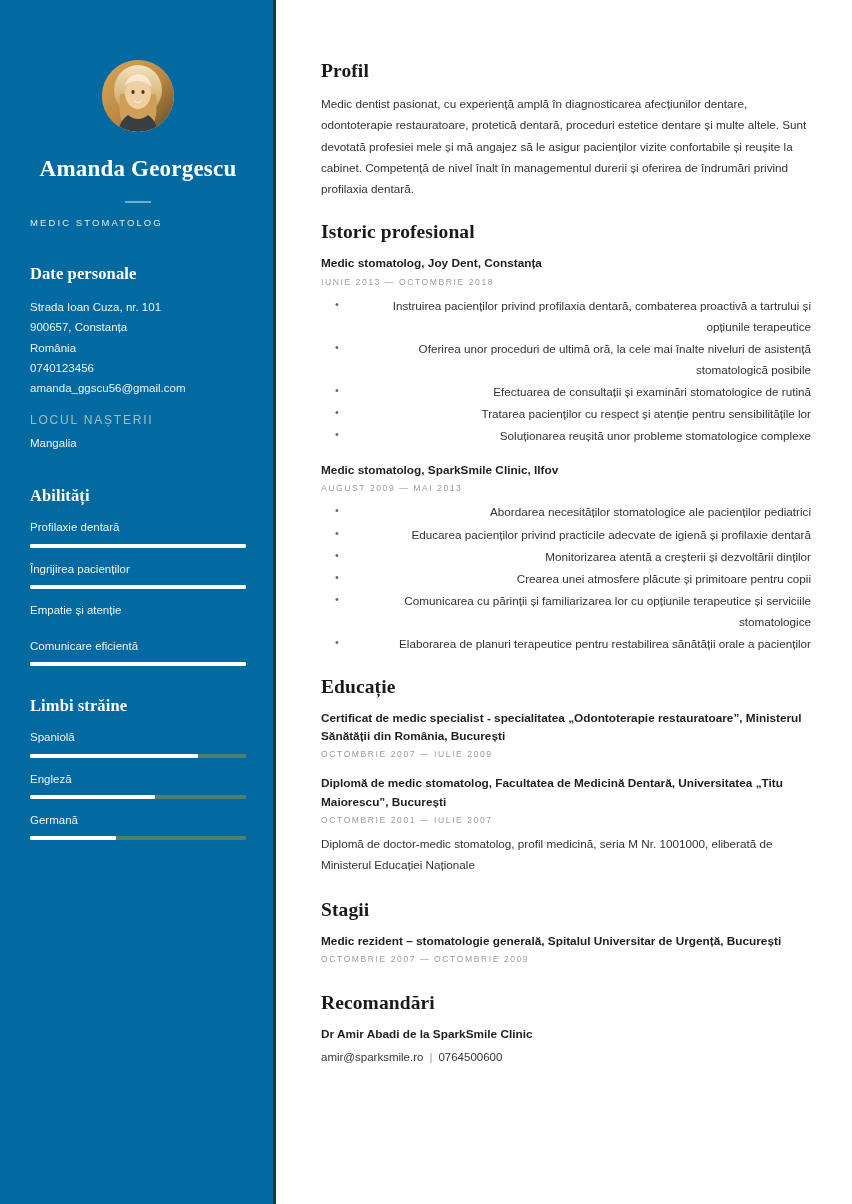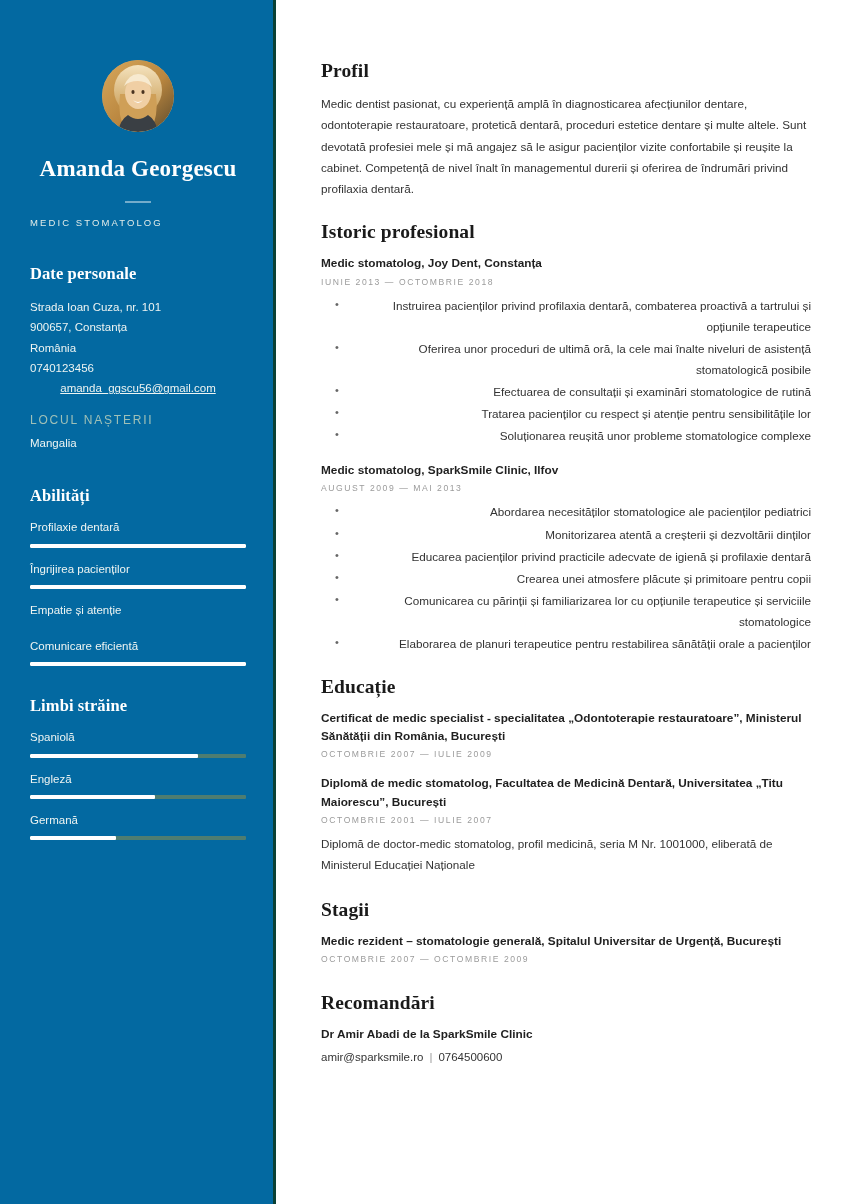--- a/index.html
+++ b/index.html
@@ -82,23 +82,21 @@
     margin-bottom: 13px;
     letter-spacing: .1px;
   }
 
   .contact-line {
     font-size: 11.5px;
     line-height: 1.78;
     color: #eef4f2;
   }
   .contact-line.email {
-    text-decoration: underline;
     word-break: break-all;
-    text-align: center;
   }
 
   .mini-label {
     font-size: 12px;
     letter-spacing: 1.8px;
     text-transform: uppercase;
     color: #9fc0b7;
     margin-top: 14px;
     margin-bottom: 6px;
   }
@@ -336,22 +334,22 @@
             <li>Efectuarea de consultații și examinări stomatologice de rutină</li>
             <li>Tratarea pacienților cu respect și atenție pentru sensibilitățile lor</li>
             <li>Soluționarea reușită unor probleme stomatologice complexe</li>
           </ul>
         </div>
         <div class="entry">
           <div class="entry-title">Medic stomatolog, SparkSmile Clinic, Ilfov</div>
           <div class="entry-date">AUGUST 2009 — MAI 2013</div>
           <ul class="bullets">
             <li>Abordarea necesităților stomatologice ale pacienților pediatrici</li>
+            <li>Educarea pacienților privind practicile adecvate de igienă și profilaxie dentară</li>
             <li>Monitorizarea atentă a creșterii și dezvoltării dinților</li>
-            <li>Educarea pacienților privind practicile adecvate de igienă și profilaxie dentară</li>
             <li>Crearea unei atmosfere plăcute și primitoare pentru copii</li>
             <li>Comunicarea cu părinții și familiarizarea lor cu opțiunile terapeutice și serviciile stomatologice</li>
             <li>Elaborarea de planuri terapeutice pentru restabilirea sănătății orale a pacienților</li>
           </ul>
         </div>
       </div>
   </section>
 
   <section class="section section-educatie">
     <h2 class="main-heading">Educație</h2>

